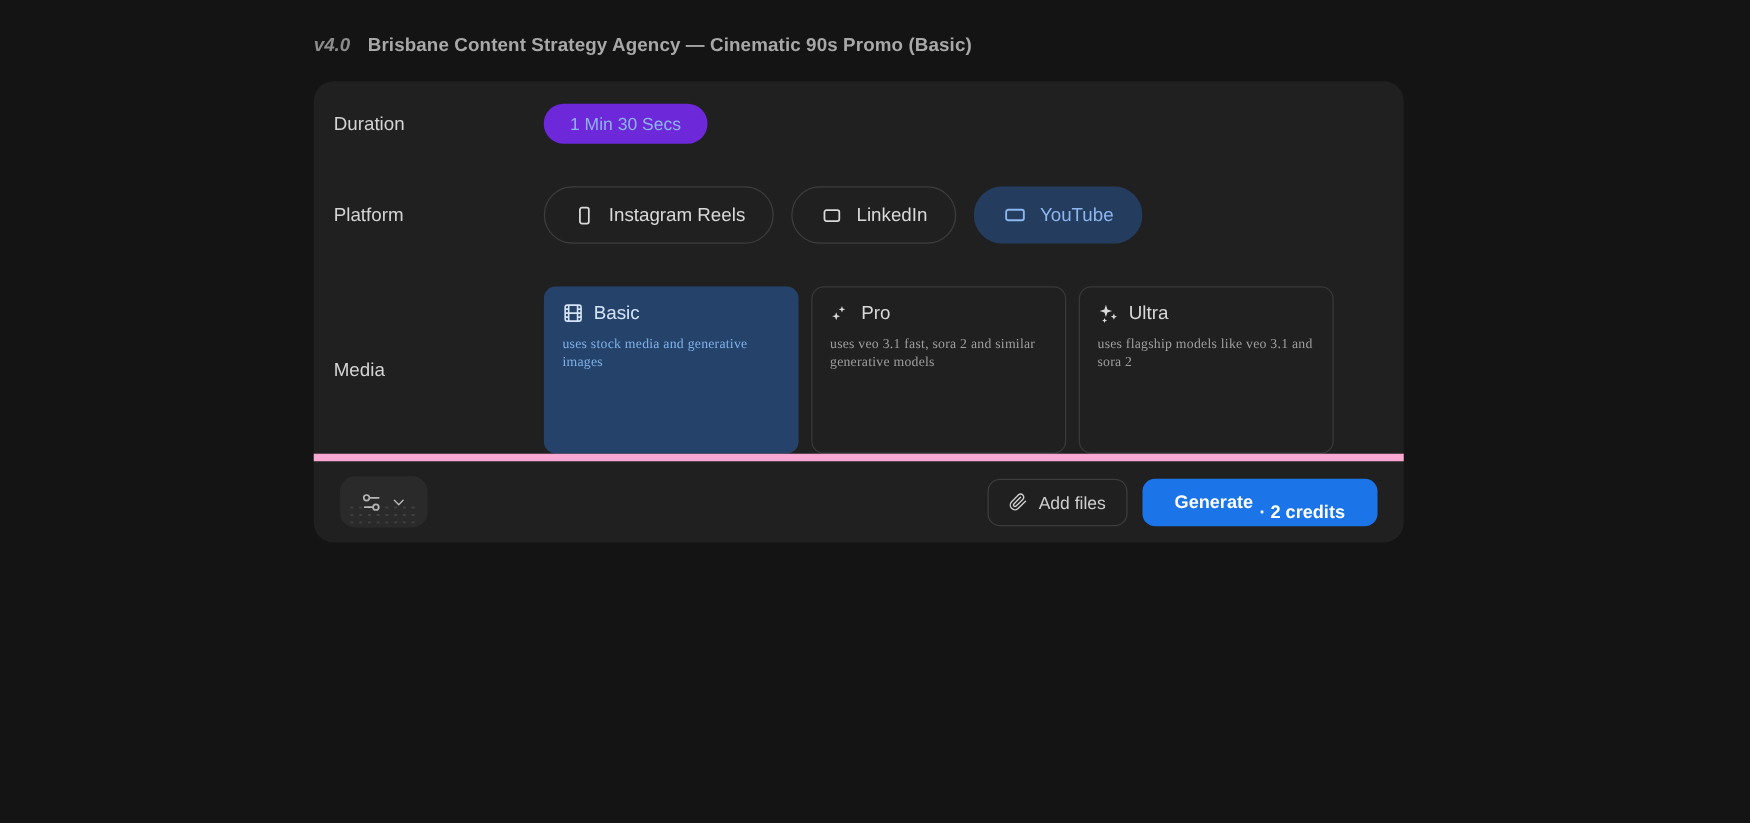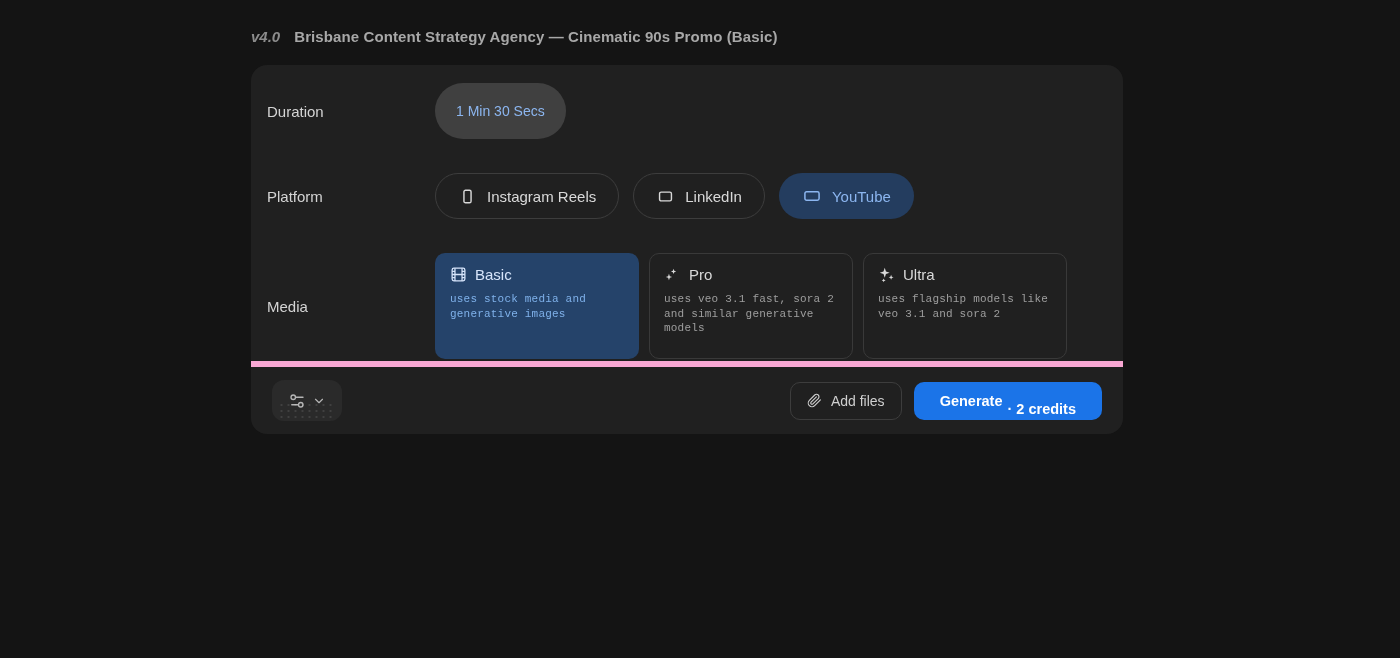--- a/index.html
+++ b/index.html
@@ -32,52 +32,52 @@
   }
   .row-duration { margin-top:18px; }
   .row-platform { margin-top:34px; }
   .row-media    { margin-top:34px; }
 
   .pill {
     display:inline-flex; align-items:center; justify-content:center;
     border-radius:999px; cursor:pointer; white-space:nowrap;
   }
   .pill-duration {
-    height:56px; padding:0 21px;
-    background:#404040; color:#8cb6f0; font-size:14px;
+    height:32px; padding:0 21px;
+    background:#6d28d9; color:#8cb6f0; font-size:14px;
   }
   .platform-group { display:flex; gap:14px; }
   .pill-platform {
     height:46px; padding:0 22px; gap:10px;
     border:1px solid #3d3d3d; background:transparent;
     color:#d9d9d9; font-size:15px;
   }
   .pill-platform.selected {
     border-color:transparent; background:#243d5f; color:#8cb6f0;
   }
   .pill-platform svg { flex:0 0 auto; }
 
   .media-group { display:flex; gap:10px; }
   .media-card {
-    width:204px; height:106px;
+    width:204px; height:134px;
     border:1px solid #393939; border-radius:10px;
     background:transparent; padding:12px 14px;
     cursor:pointer;
   }
   .media-card.selected {
     border-color:transparent; background:#25436a;
   }
   .media-card-title {
     display:flex; align-items:center; gap:8px;
     font-size:15px; color:#d9d9d9;
   }
   .media-card.selected .media-card-title { color:#d7e5fb; }
   .media-card-desc {
     margin-top:9px;
-    font-family:Liberation Mono, monospace;
+    font-family:Liberation Serif, serif;
     font-size:11px; line-height:1.32; letter-spacing:0.2px;
     color:#9e9e9e;
   }
   .media-card.selected .media-card-desc { color:#7fb1ea; }
 
   .footer {
     margin-top:auto;
     border-top:6px solid #f9a8d4;
     height:73px;
     display:flex; align-items:center; justify-content:space-between;

